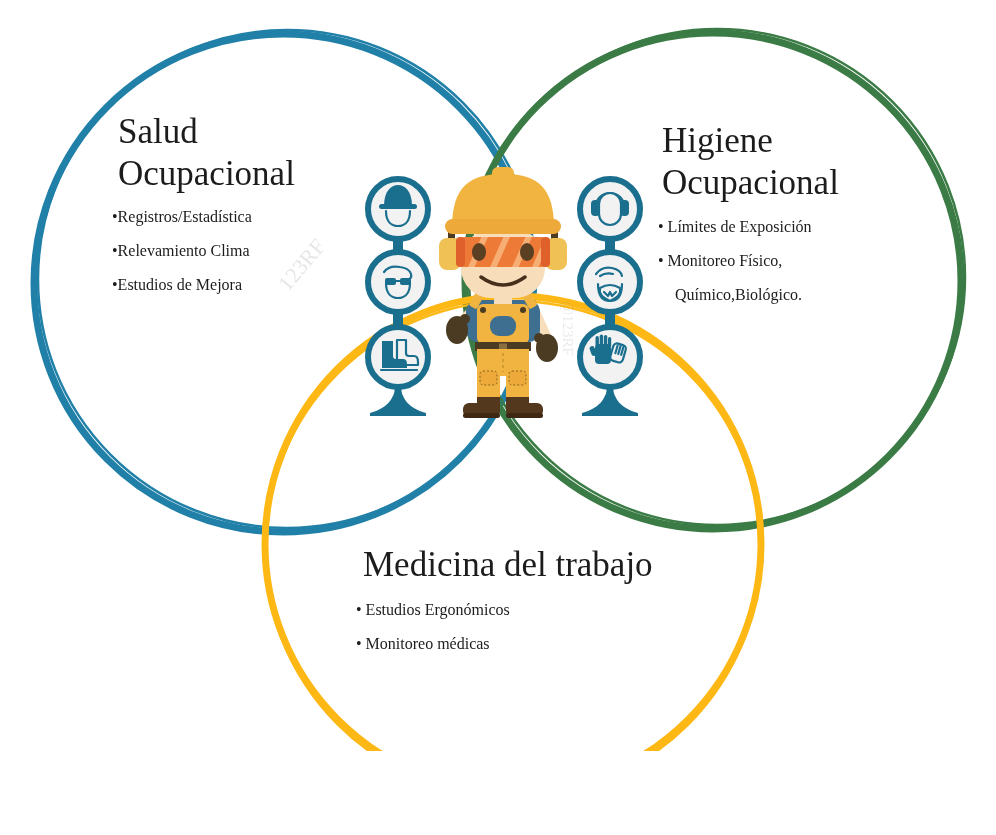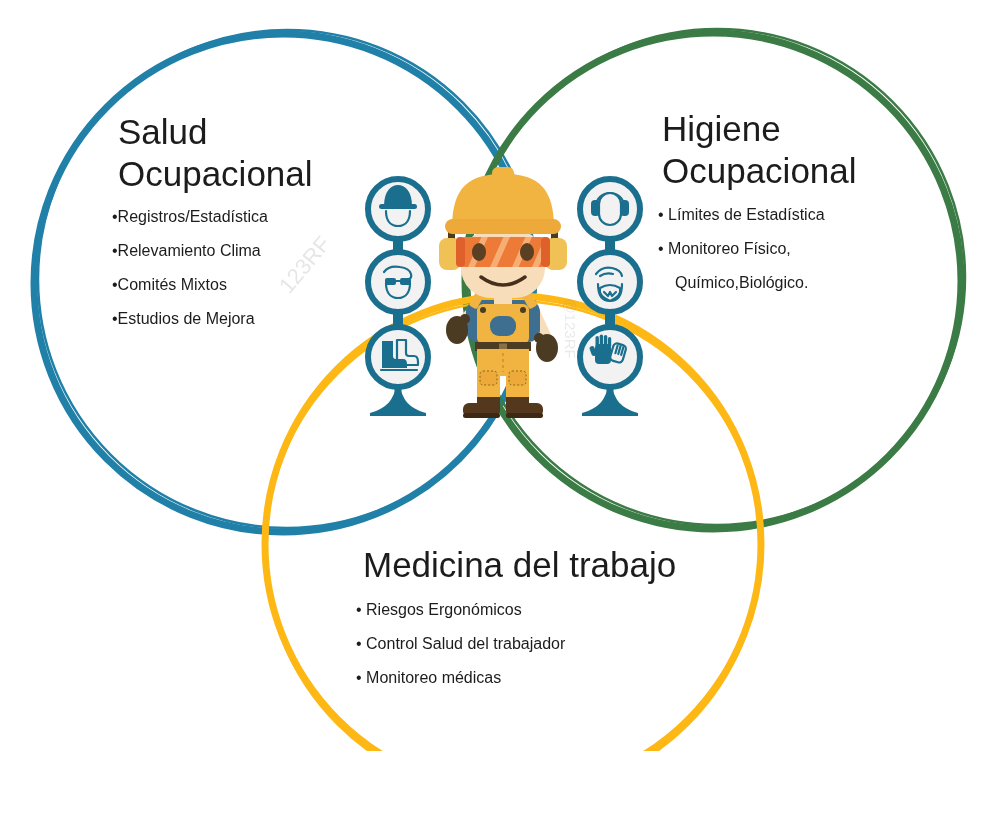--- a/index.html
+++ b/index.html
@@ -1,17 +1,17 @@
 <!DOCTYPE html>
 <html style="--blue: #2180A8; --green: #3B7B45; --yellow: #FDB815; --teal: #1B6F8E; --tealFill: #F2F2F3; --hat: #F2B440; --hatDark: #EDA939; --muff: #F0C255; --goggle: #EE7A38; --goggleDark: #E0602C; --goggleStripe: #FFD9A8; --skin: #F8DDBA; --shirt: #3E6F90; --dark: #4B3B23; --boot: #54381E; --bootSole: #3E2813; --eye: #5B3F23;"><head>
 <meta charset="utf-8">
 <style>
   html,body{margin:0;padding:0;background:#fff;}
   .stage{position:relative;width:996px;height:751px;background:#fff;overflow:hidden;
-         font-family:Liberation Sans, sans-serif;color:#1c1c1c;}
+         font-family:Liberation Serif, serif;color:#1c1c1c;}
   .art{position:absolute;left:0;top:0;}
   .tb{position:absolute;}
   .v-title{font-size:35px;line-height:42px;font-weight:400;}
   .v-list{font-size:16px;line-height:34px;font-weight:400;}
   .itm{padding-left:17px;text-indent:-17px;}
   .tight .itm{padding-left:12px;text-indent:-12px;}
   .nowrap{white-space:nowrap;}
   .wm{position:absolute;color:rgba(140,140,140,0.22);font-size:22px;pointer-events:none;}
   
   .ring-blue{stroke:var(--blue);fill:none;}
@@ -191,43 +191,41 @@
   </svg>
 
   <div class="tb tight" style="left:112px;top:111px;width:265px;">
     <div class="v-title" style="margin-left:6px;">
       <div>Salud</div>
       <div>Ocupacional</div>
     </div>
     <div class="v-list" style="margin-top:5px;">
       <div class="itm">•Registros/Estadística</div>
       <div class="itm">•Relevamiento Clima</div>
-      <div class="itm">•Comités Mixtos</div>
       <div class="itm">•Estudios de Mejora</div>
     </div>
   </div>
 
-  <div class="tb" style="left:658px;top:108px;width:232px;">
+  <div class="tb" style="left:658px;top:120px;width:232px;">
     <div class="v-title" style="margin-left:4px;">
       <div>Higiene</div>
       <div>Ocupacional</div>
     </div>
     <div class="v-list" style="margin-top:6px;">
-      <div class="itm">• Límites de Estadística</div>
+      <div class="itm">• Límites de Exposición</div>
       <div class="itm">• Monitoreo Físico, Químico,Biológico.</div>
     </div>
   </div>
 
   <div class="tb" style="left:356px;top:544px;width:290px;">
     <div class="v-title nowrap" style="margin-left:7px;">
       <div>Medicina del trabajo</div>
     </div>
     <div class="v-list" style="margin-top:7px;">
-      <div class="itm">• Riesgos Ergonómicos</div>
-      <div class="itm">• Control Salud del trabajador</div>
+      <div class="itm">• Estudios Ergonómicos</div>
       <div class="itm">• Monitoreo médicas</div>
     </div>
   </div>
 
   <div class="wm" style="left:272px;top:252px;transform:rotate(-50deg);">123RF</div>
   <div class="wm" style="left:540px;top:320px;font-size:15px;transform:rotate(90deg);color:rgba(140,140,140,0.18);">@123RF</div>
 
 </div>
 
 </body></html>

